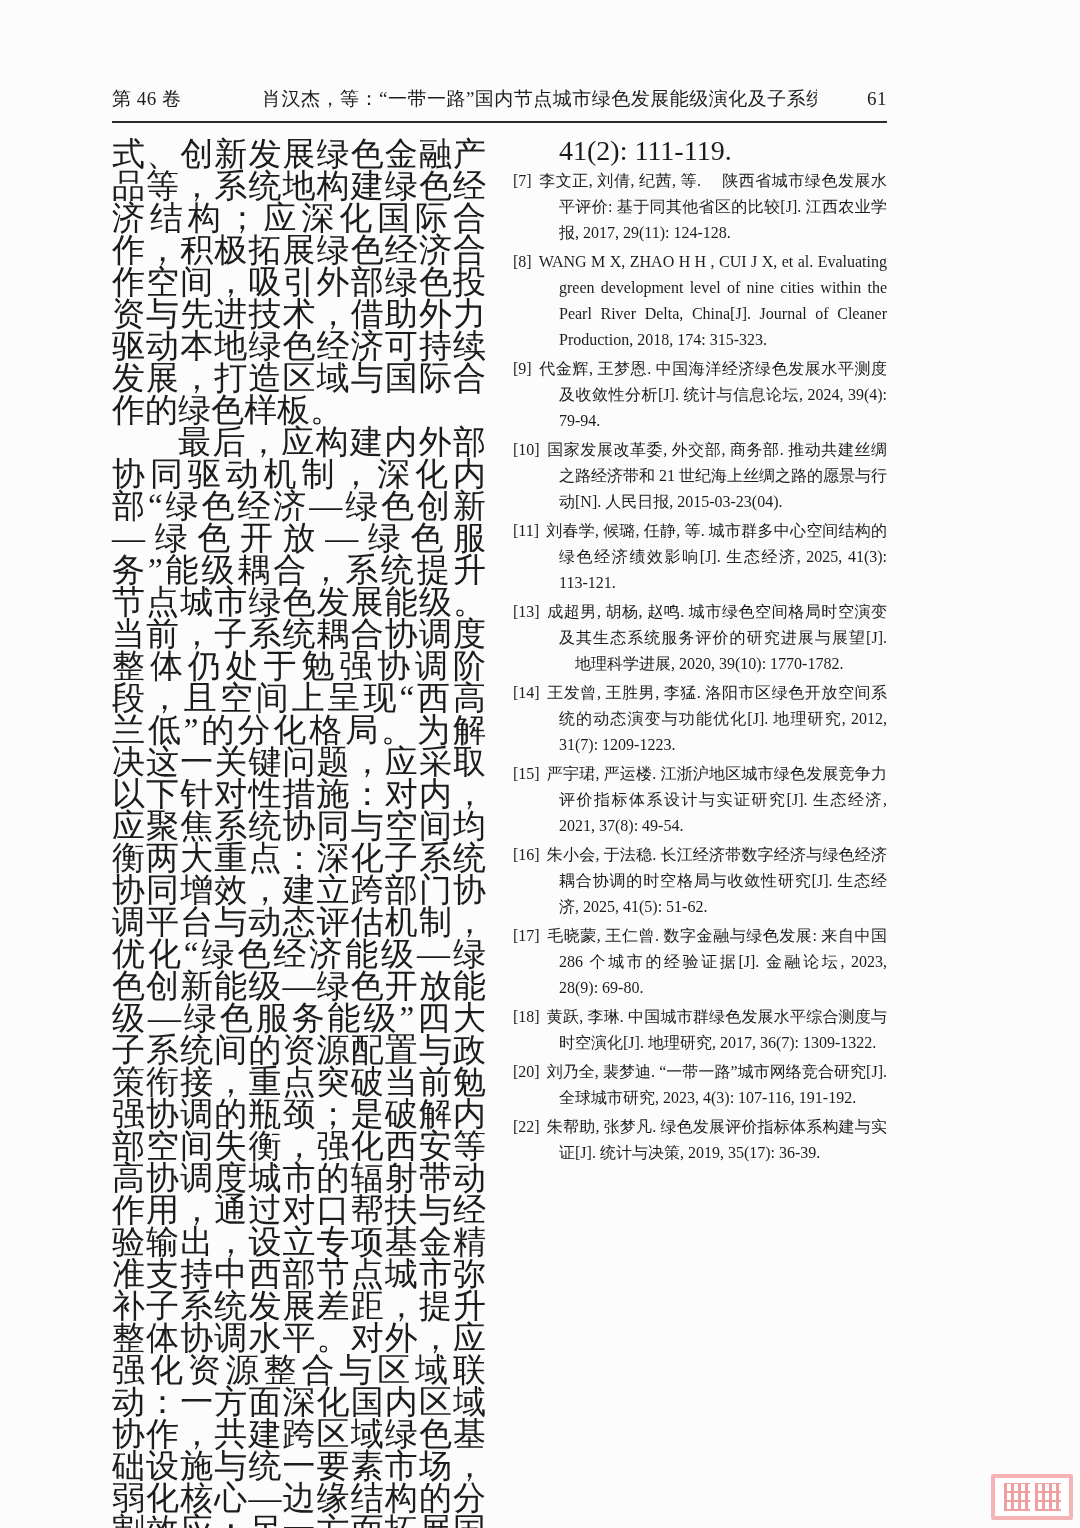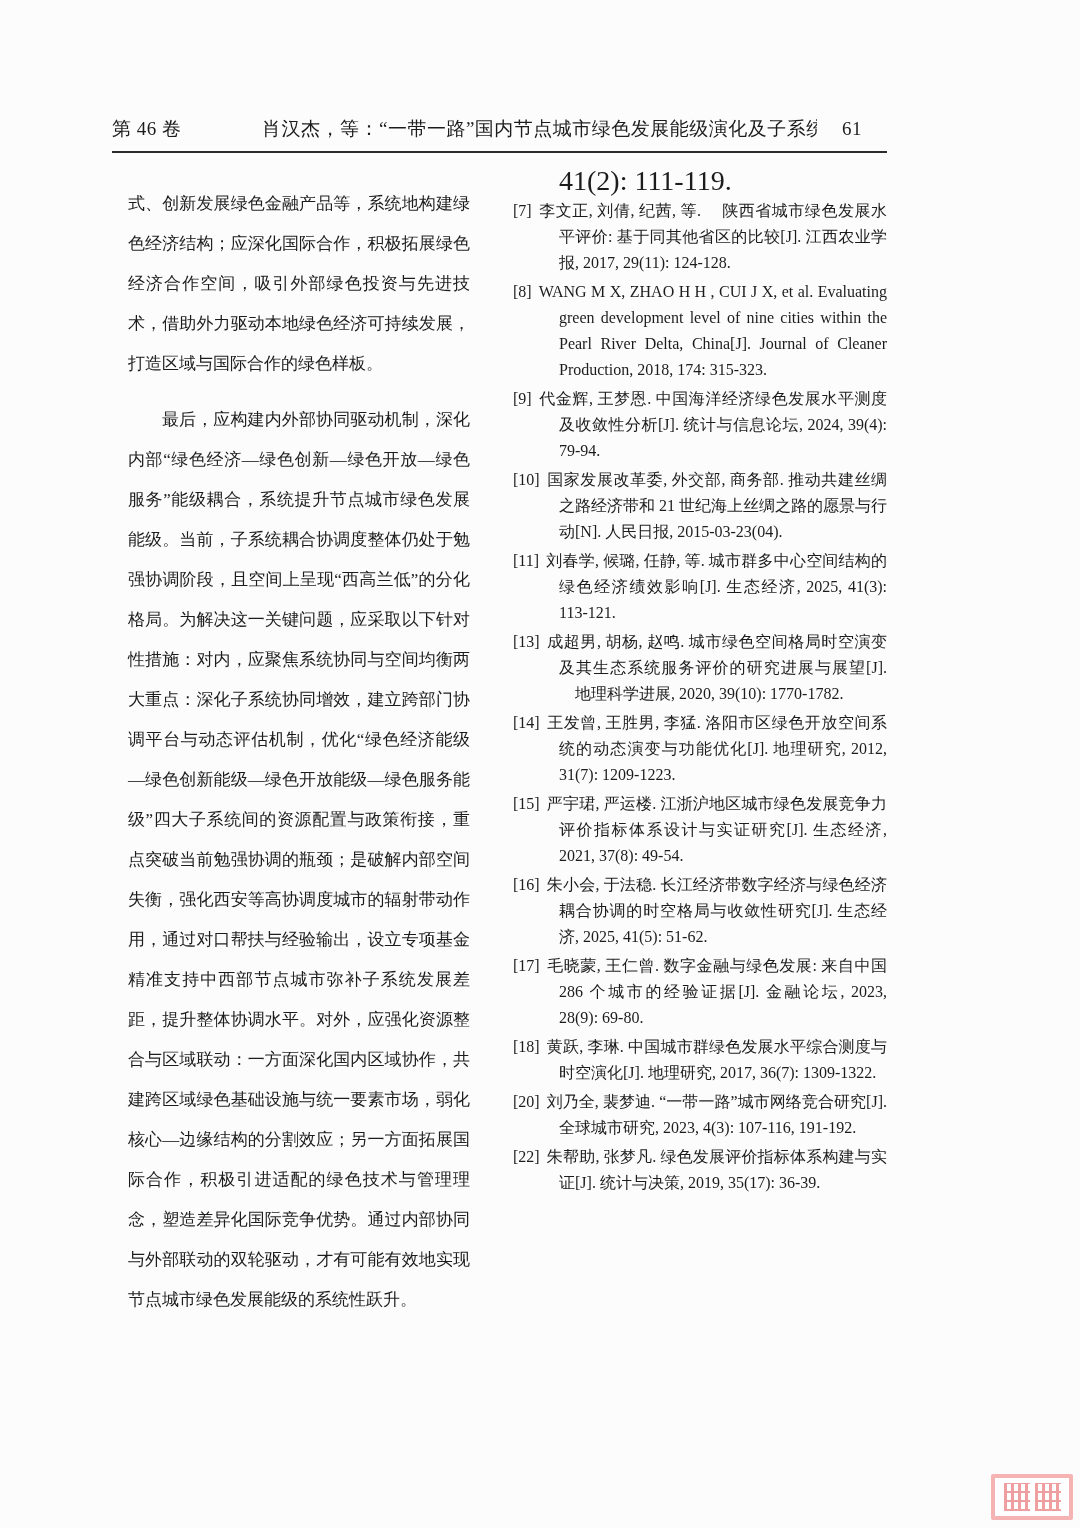--- a/index.html
+++ b/index.html
@@ -9,42 +9,42 @@
     background: #fcfcfc;
     position: relative;
     overflow: hidden;
     font-family: "Liberation Serif", "DejaVu Serif", serif;
     color: #1c1c1c;
   }
   .page {
     box-sizing: border-box;
     width: 982px;
     height: 1528px;
-    padding: 116px 95px 0 112px;
+    padding: 86px 95px 0 112px;
   }
   
   .journal-header {
     display: flex;
     align-items: baseline;
     font-size: 19px;
     letter-spacing: 0.5px;
     padding-bottom: 9px;
     border-bottom: 2px solid #2b2b2b;
   }
   .journal-header .vol   { width: 150px; white-space: nowrap; }
   .journal-header .title { flex: 1; text-align: center; white-space: nowrap; overflow: hidden; }
-  .journal-header .pg    { width: 70px; text-align: center; }
+  .journal-header .pg    { width: 70px; text-align: right; }
   
   .columns { display: flex; gap: 27px; margin-top: 15px; }
   .col { flex: 1; min-width: 0; }
   
   .body-text p {
-    margin: 16px;
-    font-size: 17px;
-    line-height: 40px;
+    margin: 0;
+    font-size: 33px;
+    line-height: 32px;
     text-align: justify;
     text-justify: inter-ideograph;
   }
   .body-text p.indent { text-indent: 2em; }
   .ref-list { margin: 0; padding: 0; list-style: none; }
   .ref-item {
     font-size: 16px;
     line-height: 26px;
     text-align: justify;
     text-justify: inter-ideograph;

